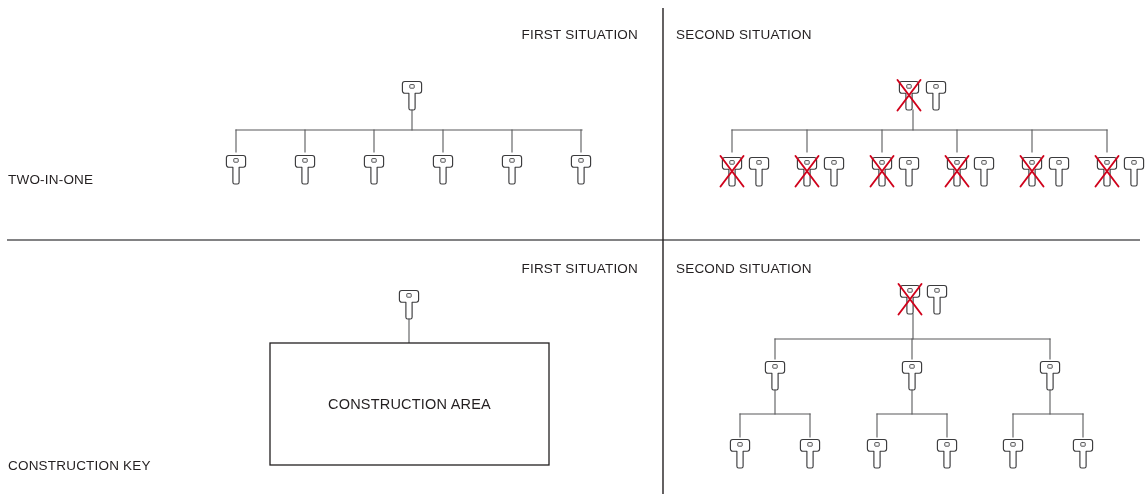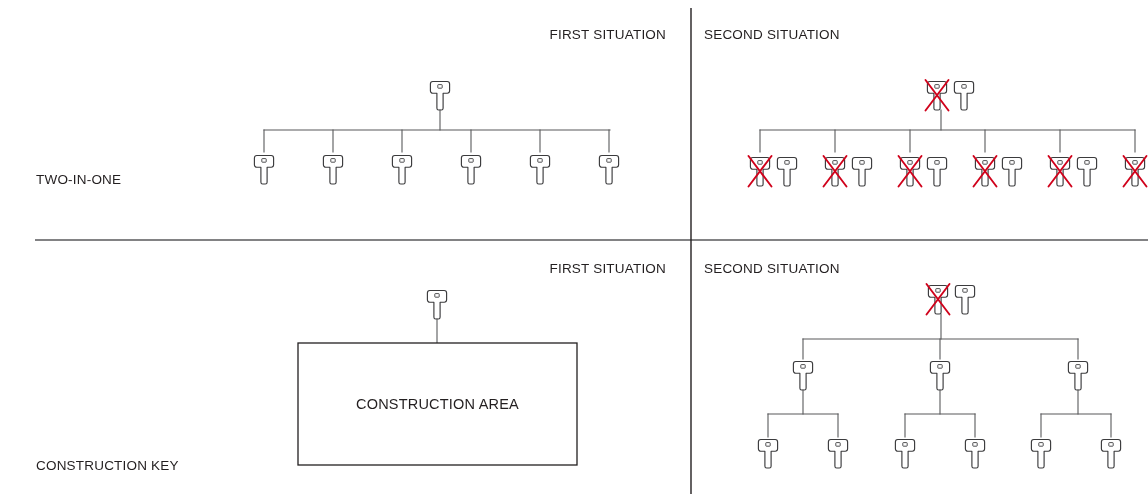--- a/index.html
+++ b/index.html
@@ -11,21 +11,20 @@
     width: 1148px;
     height: 501px;
     font-family: "Liberation Sans", sans-serif;
     color: #231f20;
     overflow: hidden;
   }
   #diagram-root {
     position: relative;
     width: 1064px;
     height: 501px;
-    padding-left: 28px;
   }
   svg.diagram {
     display: block;
     width: 1148px;
     height: 501px;
   }
   .lbl {
     font-family: "Liberation Sans", sans-serif;
     font-size: 13.5px;
     fill: #231f20;

